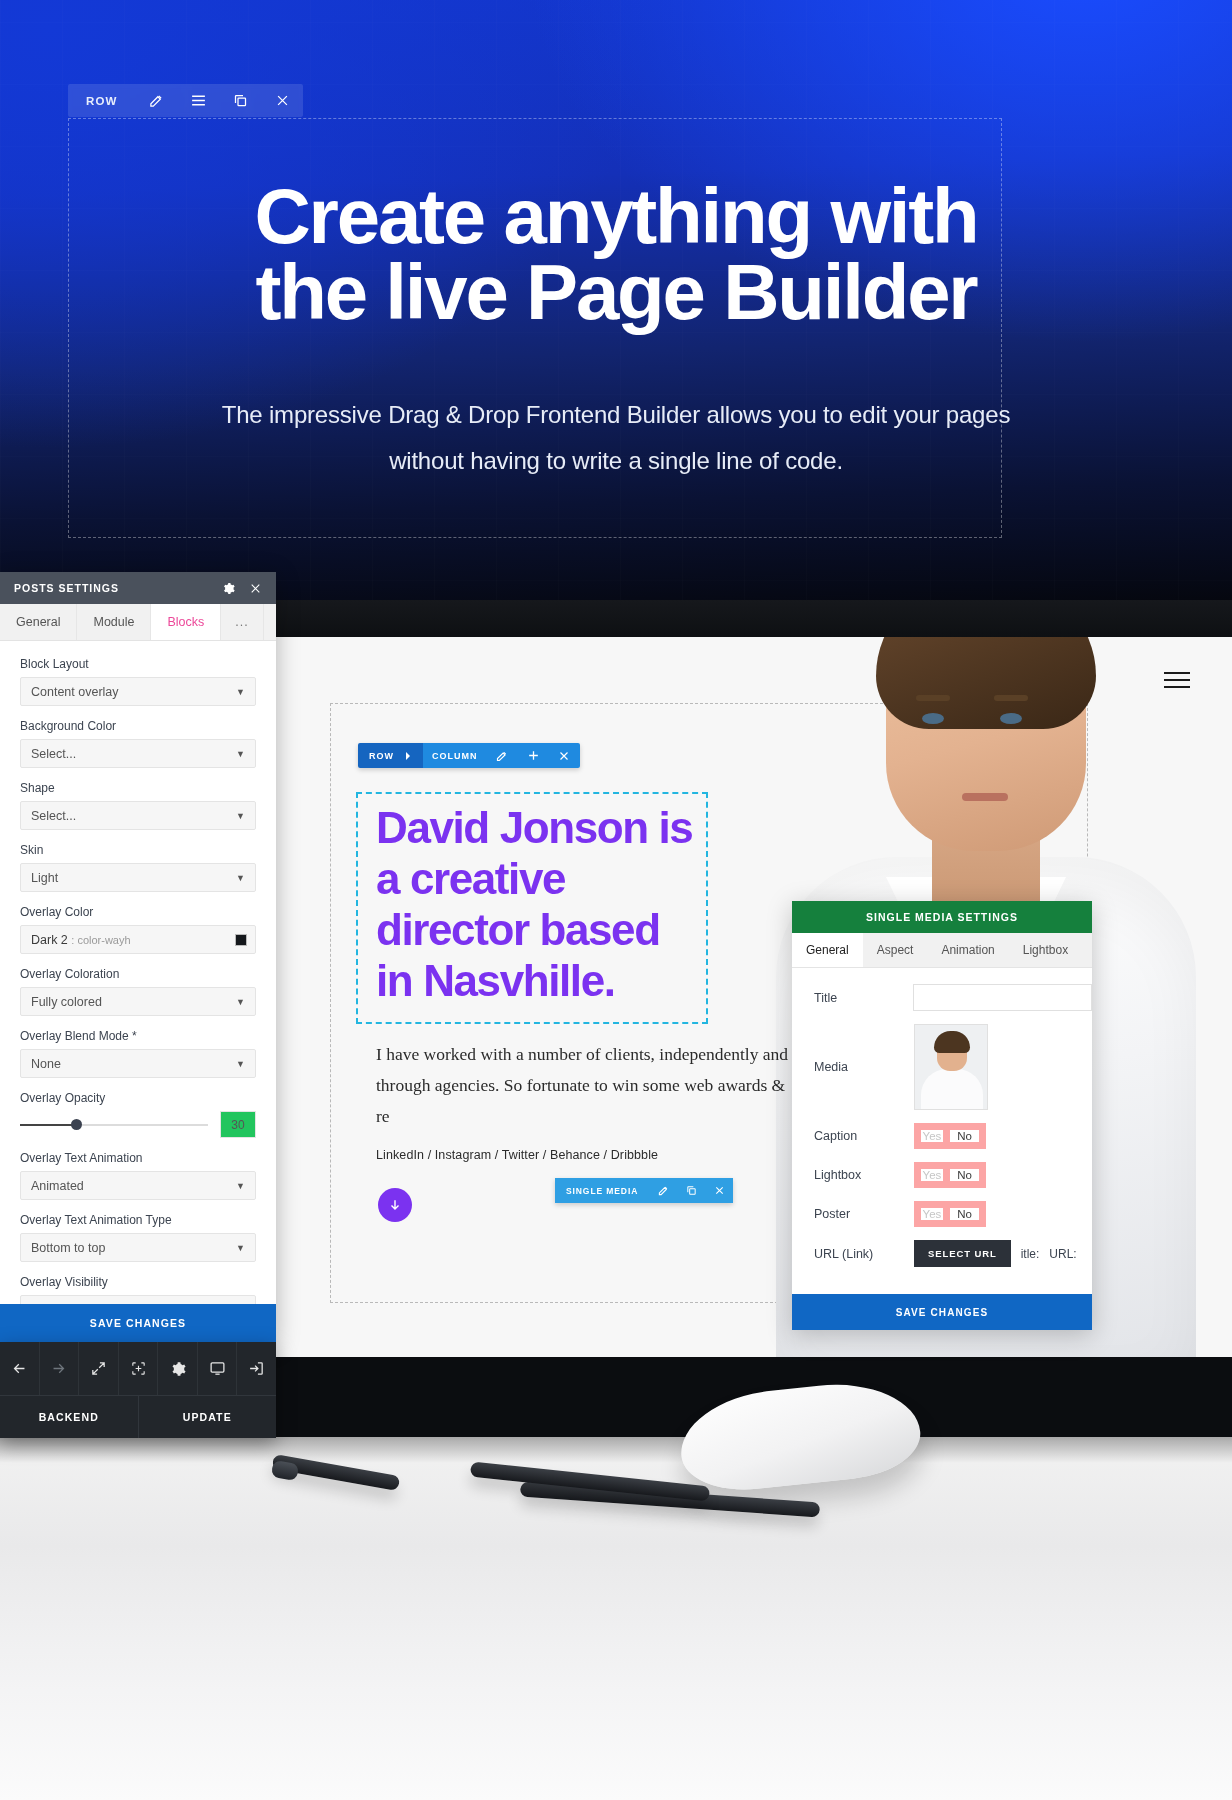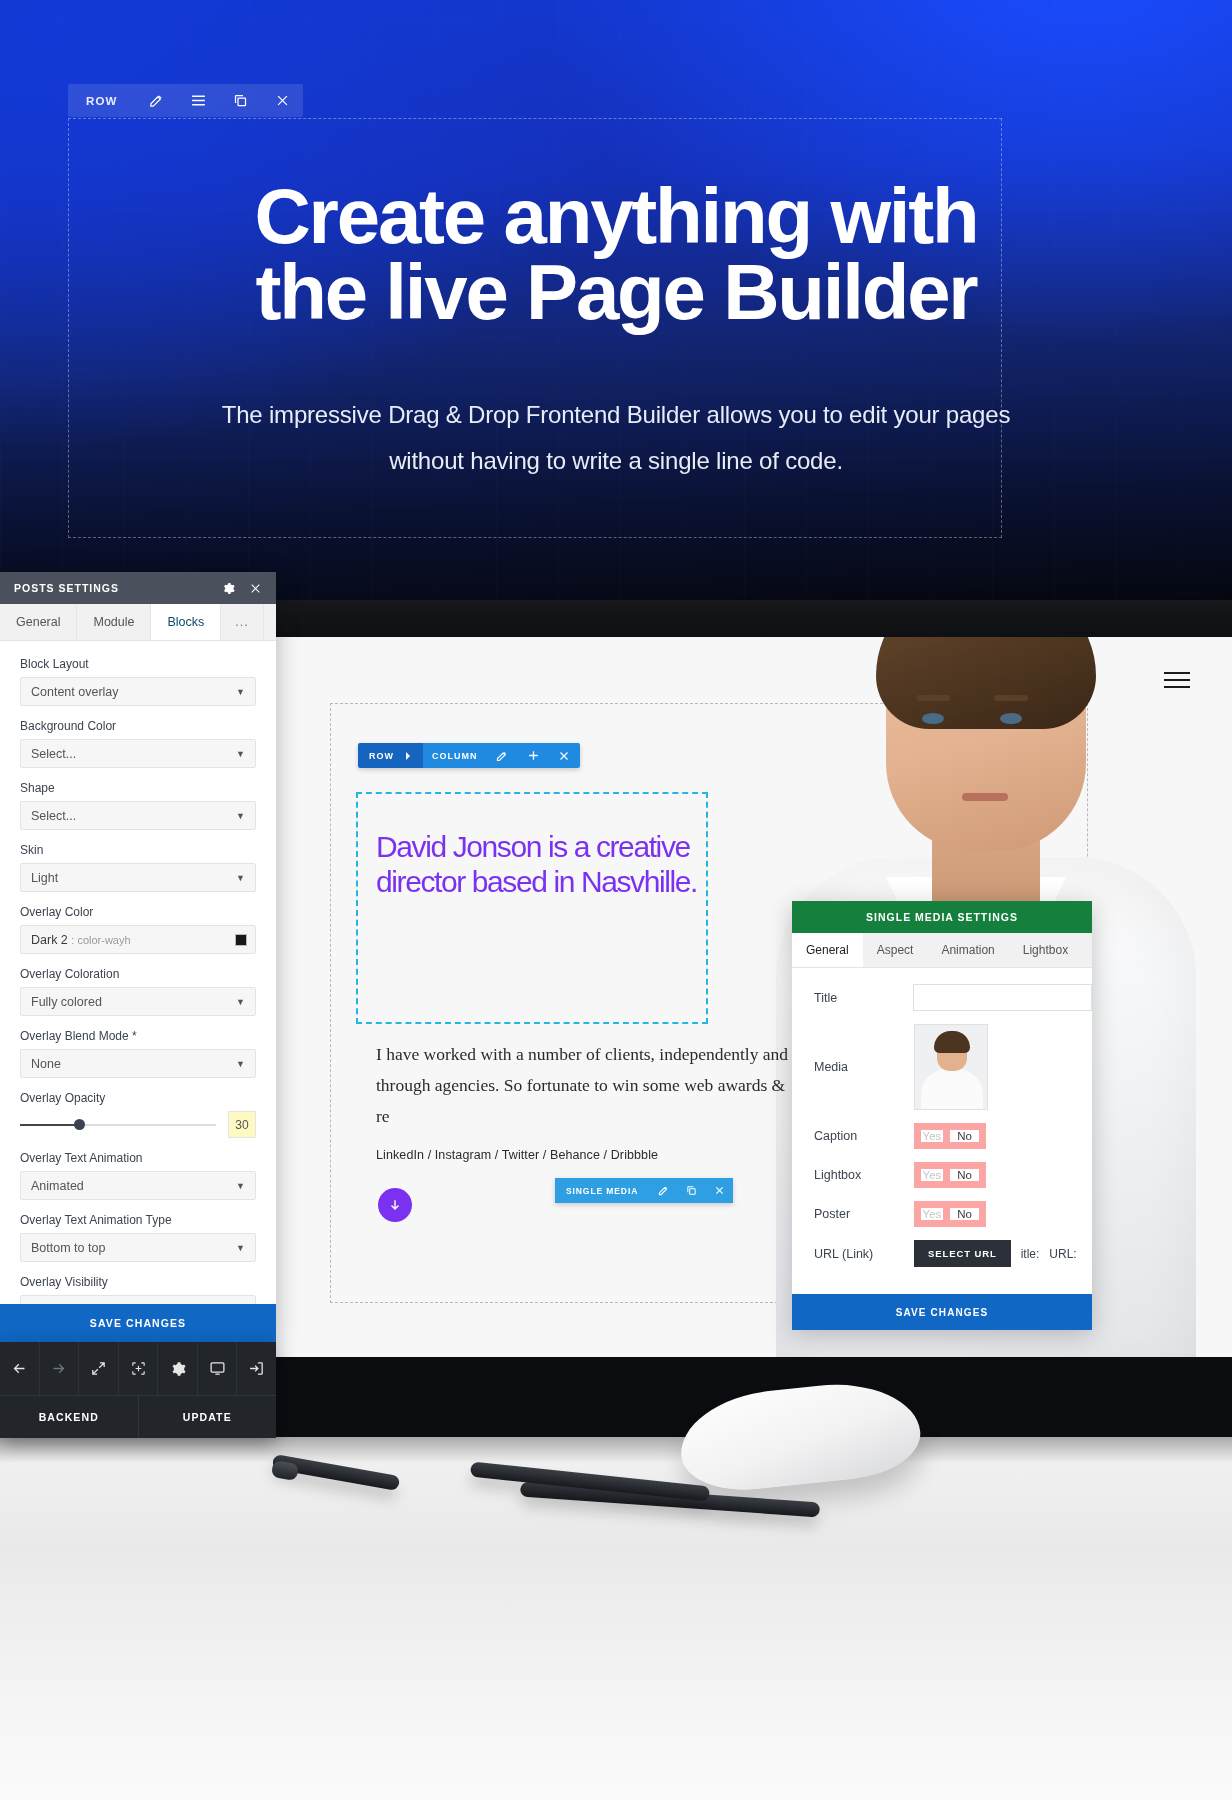--- a/index.html
+++ b/index.html
@@ -103,23 +103,22 @@
     padding:0 9px; font-size:9px; font-weight:700; letter-spacing:1px;
   }
   .rc-btn{ background:#1f8ae0; color:#fff; width:31px; display:flex; align-items:center; justify-content:center; cursor:pointer;}
 
   .headline-box {
     position:absolute; left:80px; top:155px; width:352px; height:232px;
     border:2px dashed #23b6e0;
   }
   .headline {
     position:absolute; left:100px; top:165px; width:330px;
-    color:#7b32f0; font-size:30px; line-height:1.16; font-weight:400;
+    color:#7b32f0; font-size:44px; line-height:1.16; font-weight:700;
     letter-spacing:-1.4px;
-    margin-top:28px;
   }
   .body-copy {
     position:absolute; left:100px; top:402px; width:420px;
     font-family:"Liberation Serif", serif;
     font-size:17.5px; line-height:1.78; color:#2b2b2b;
   }
   .social-line {
     position:absolute; left:100px; top:511px; width:430px;
     font-size:12.5px; color:#2b2b2b; letter-spacing:.1px;
   }
@@ -190,21 +189,21 @@
     padding:0 14px; justify-content:space-between;
   }
   .pp-title{ font-size:10.5px; font-weight:700; letter-spacing:1px; }
   .pp-head-icons{ display:flex; align-items:center; gap:14px; }
   .pp-head-icons span{ cursor:pointer; display:flex; }
   .pp-tabs{ display:flex; background:#f1f1f1; border-bottom:1px solid #e3e3e3; }
   .pp-tab{
     padding:11px 16px; font-size:12.5px; color:#555; cursor:pointer;
     border-right:1px solid #e6e6e6;
   }
-  .pp-tab.active{ background:#fff; color:#0c4a6e;text-align:right; }
+  .pp-tab.active{ background:#fff; color:#ec4899;text-align:right; }
   .pp-tab.more{ padding:11px 14px; color:#777; letter-spacing:1px; }
 
   .pp-body{ padding:16px 20px 0 20px; }
   .field{ margin-bottom:13px; }
   .f-label{ font-size:12px; color:#3c4450; margin-bottom:6px; }
   .f-select{
     height:29px; background:#f6f6f6; border:1px solid #e4e4e4; border-radius:2px;
     display:flex; align-items:center; justify-content:space-between;
     padding:0 10px; font-size:12.5px; color:#555; cursor:pointer;
   }
@@ -217,21 +216,21 @@
   .f-color .c-name{ color:#3b3b3b; }
   .f-color .c-code{ color:#9a9a9a; font-size:11px; }
   .swatch{ width:12px; height:12px; background:#15181c; border:1px solid #bbb; }
 
   .slider-row{ display:flex; align-items:center; gap:12px; margin-top:6px; }
   .slider{ position:relative; flex:1; height:18px; display:flex; align-items:center; }
   .slider .track{ width:100%; height:2px; background:#dcdcdc; }
   .slider .fill{ position:absolute; left:0; height:2px; background:#444; }
   .slider .knob{ position:absolute; width:11px; height:11px; border-radius:50%; background:#3b4250; cursor:pointer; }
   .num-box{
-    width:28px; height:27px; border:1px solid #e4e4e4; background:#fef9c3;
+    width:36px; height:27px; border:1px solid #e4e4e4; background:#22c55e;
     display:flex; align-items:center; justify-content:center; font-size:12px; color:#555;
   }
 
   .pp-save{
     position:absolute; left:0; bottom:0; width:276px; height:38px;
     background:#1067c4; color:#fff; display:flex; align-items:center; justify-content:center;
     font-size:10.5px; font-weight:700; letter-spacing:1.1px; cursor:pointer;
   }
   .pp-clip{ position:absolute; left:0; top:32px; right:0; bottom:38px; overflow:hidden; }
 

